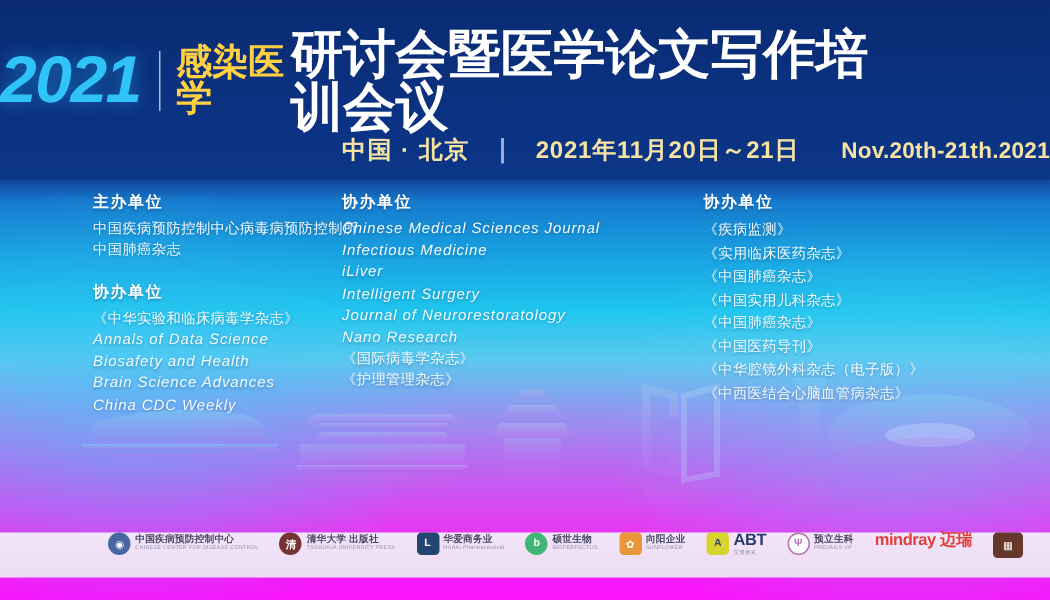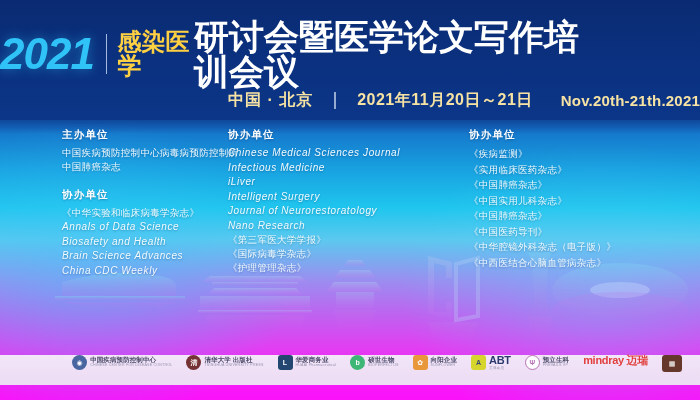--- a/index.html
+++ b/index.html
@@ -217,21 +217,20 @@
     </div>
 
     <div class="col col2">
       <div class="grp-head">协办单位</div>
       <div class="ln it">Chinese Medical Sciences Journal</div>
       <div class="ln it">Infectious Medicine</div>
       <div class="ln it">iLiver</div>
       <div class="ln it">Intelligent Surgery</div>
       <div class="ln it">Journal of Neurorestoratology</div>
       <div class="ln it">Nano Research</div>
-      <div class="ln cn">《第三军医大学学报》</div>
       <div class="ln cn">《国际病毒学杂志》</div>
       <div class="ln cn">《护理管理杂志》</div>
     </div>
 
     <div class="col col3">
       <div class="grp-head">协办单位</div>
       <div class="ln cn">《疾病监测》</div>
       <div class="ln cn">《实用临床医药杂志》</div>
       <div class="ln cn">《中国肺癌杂志》</div>
       <div class="ln cn">《中国实用儿科杂志》</div>

